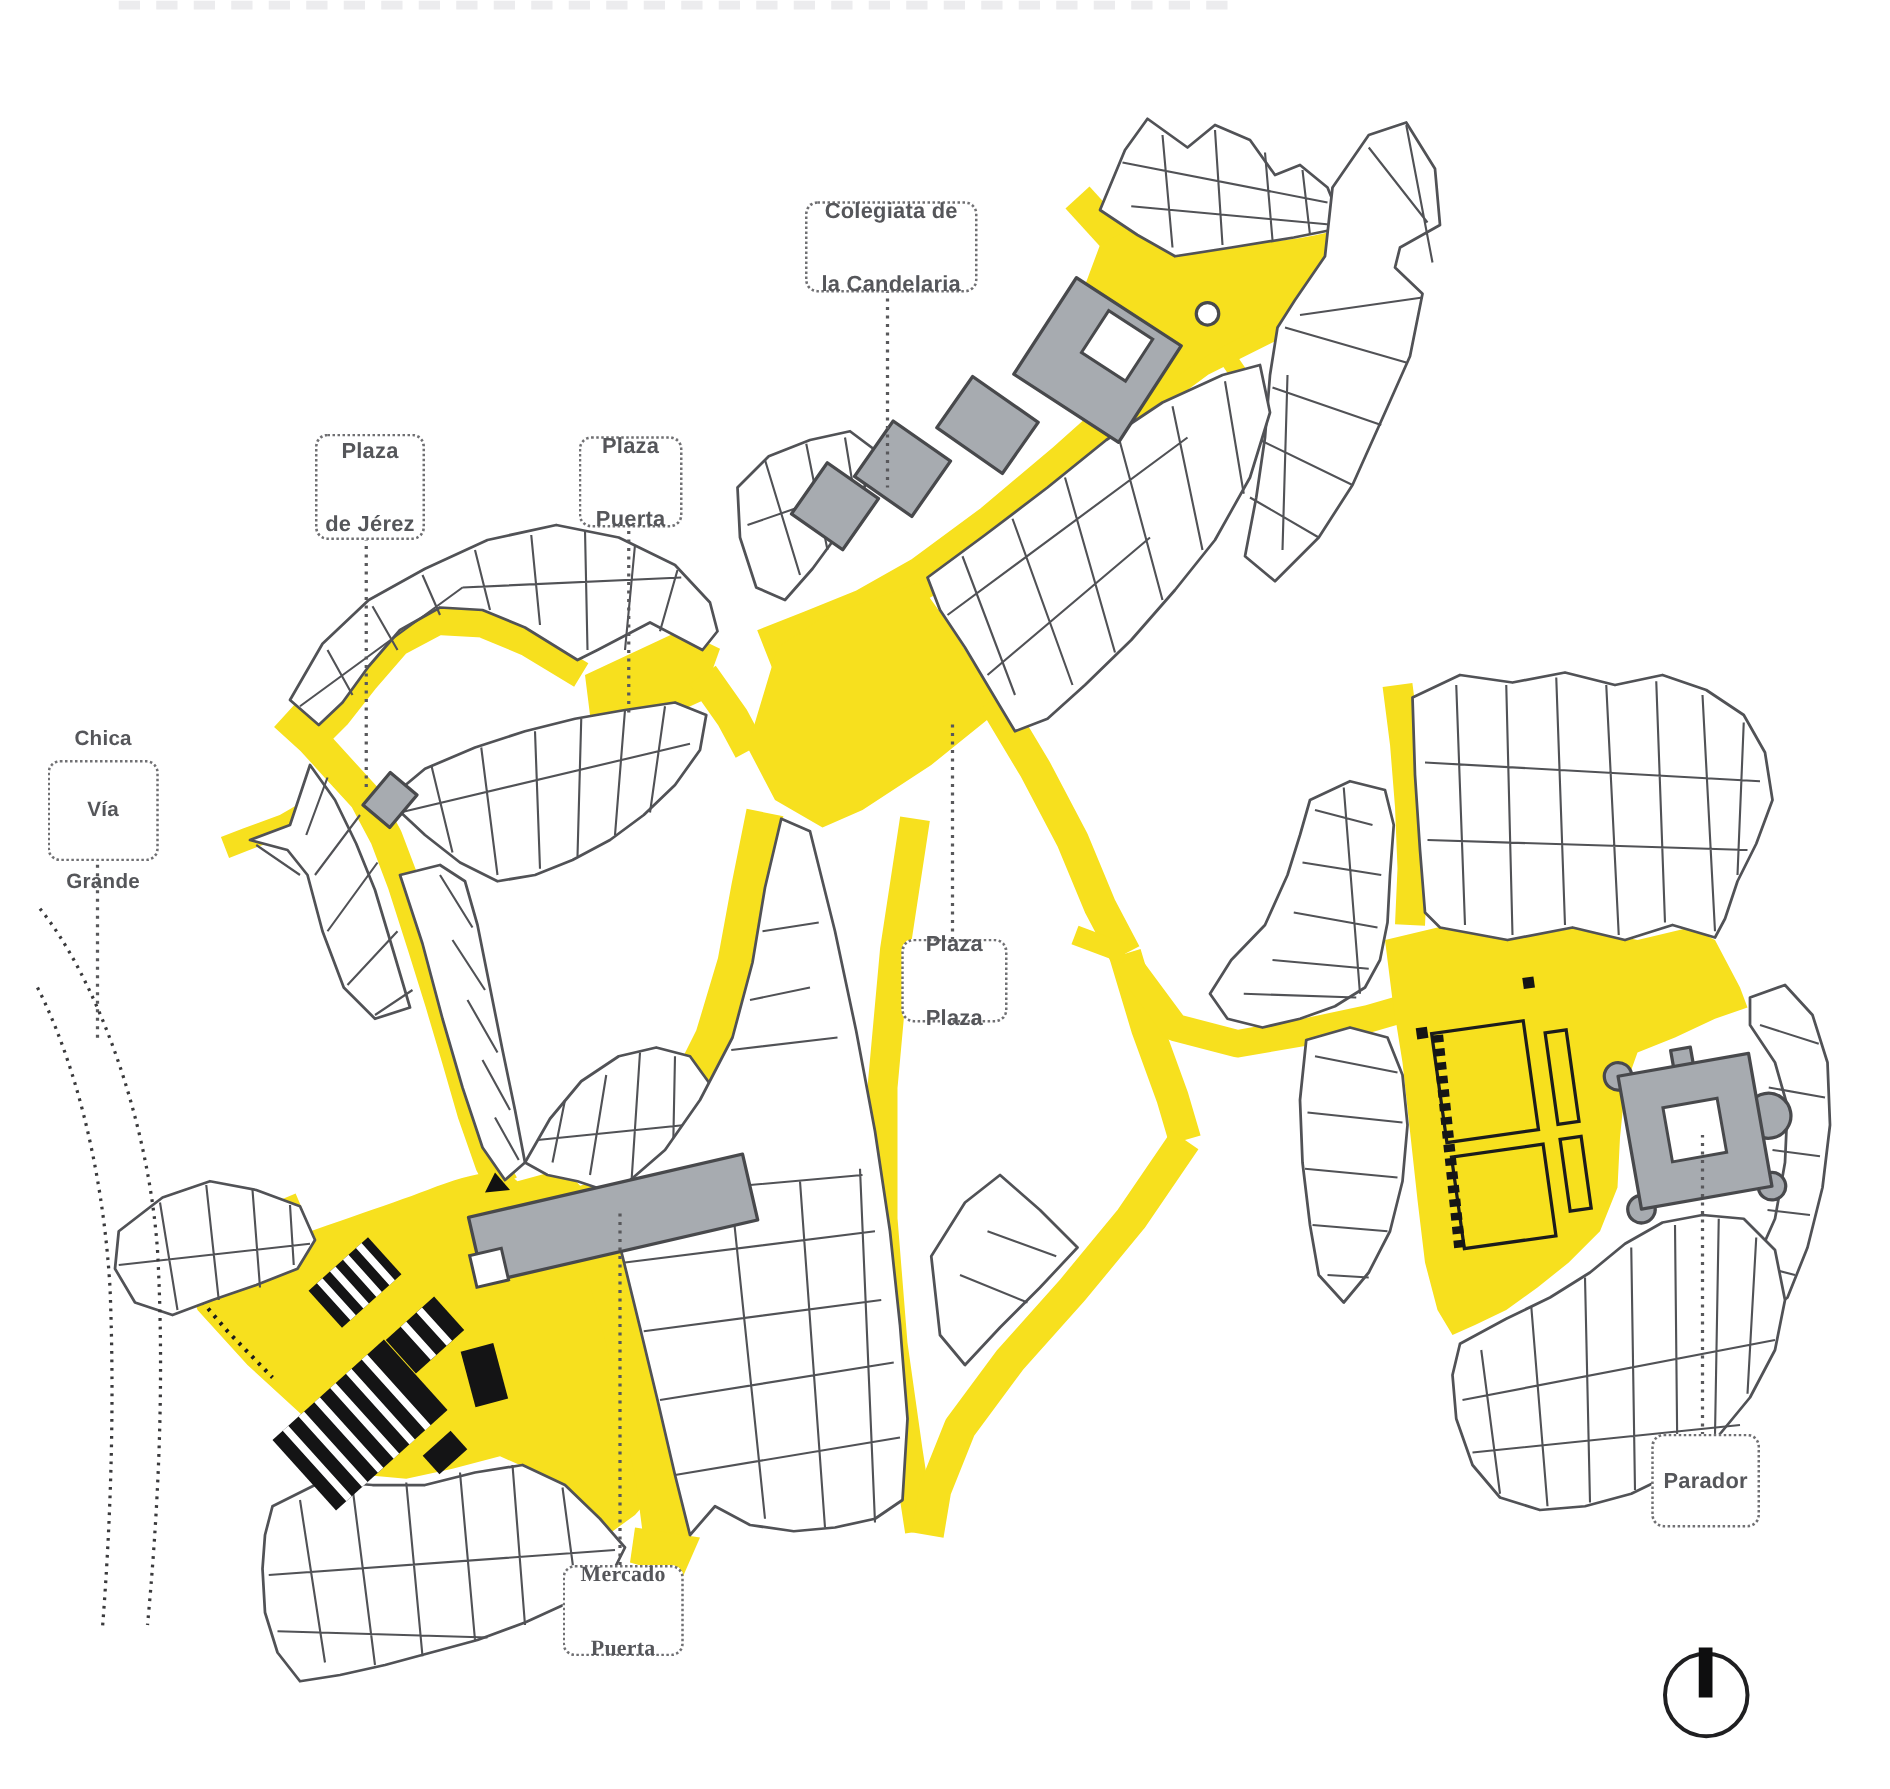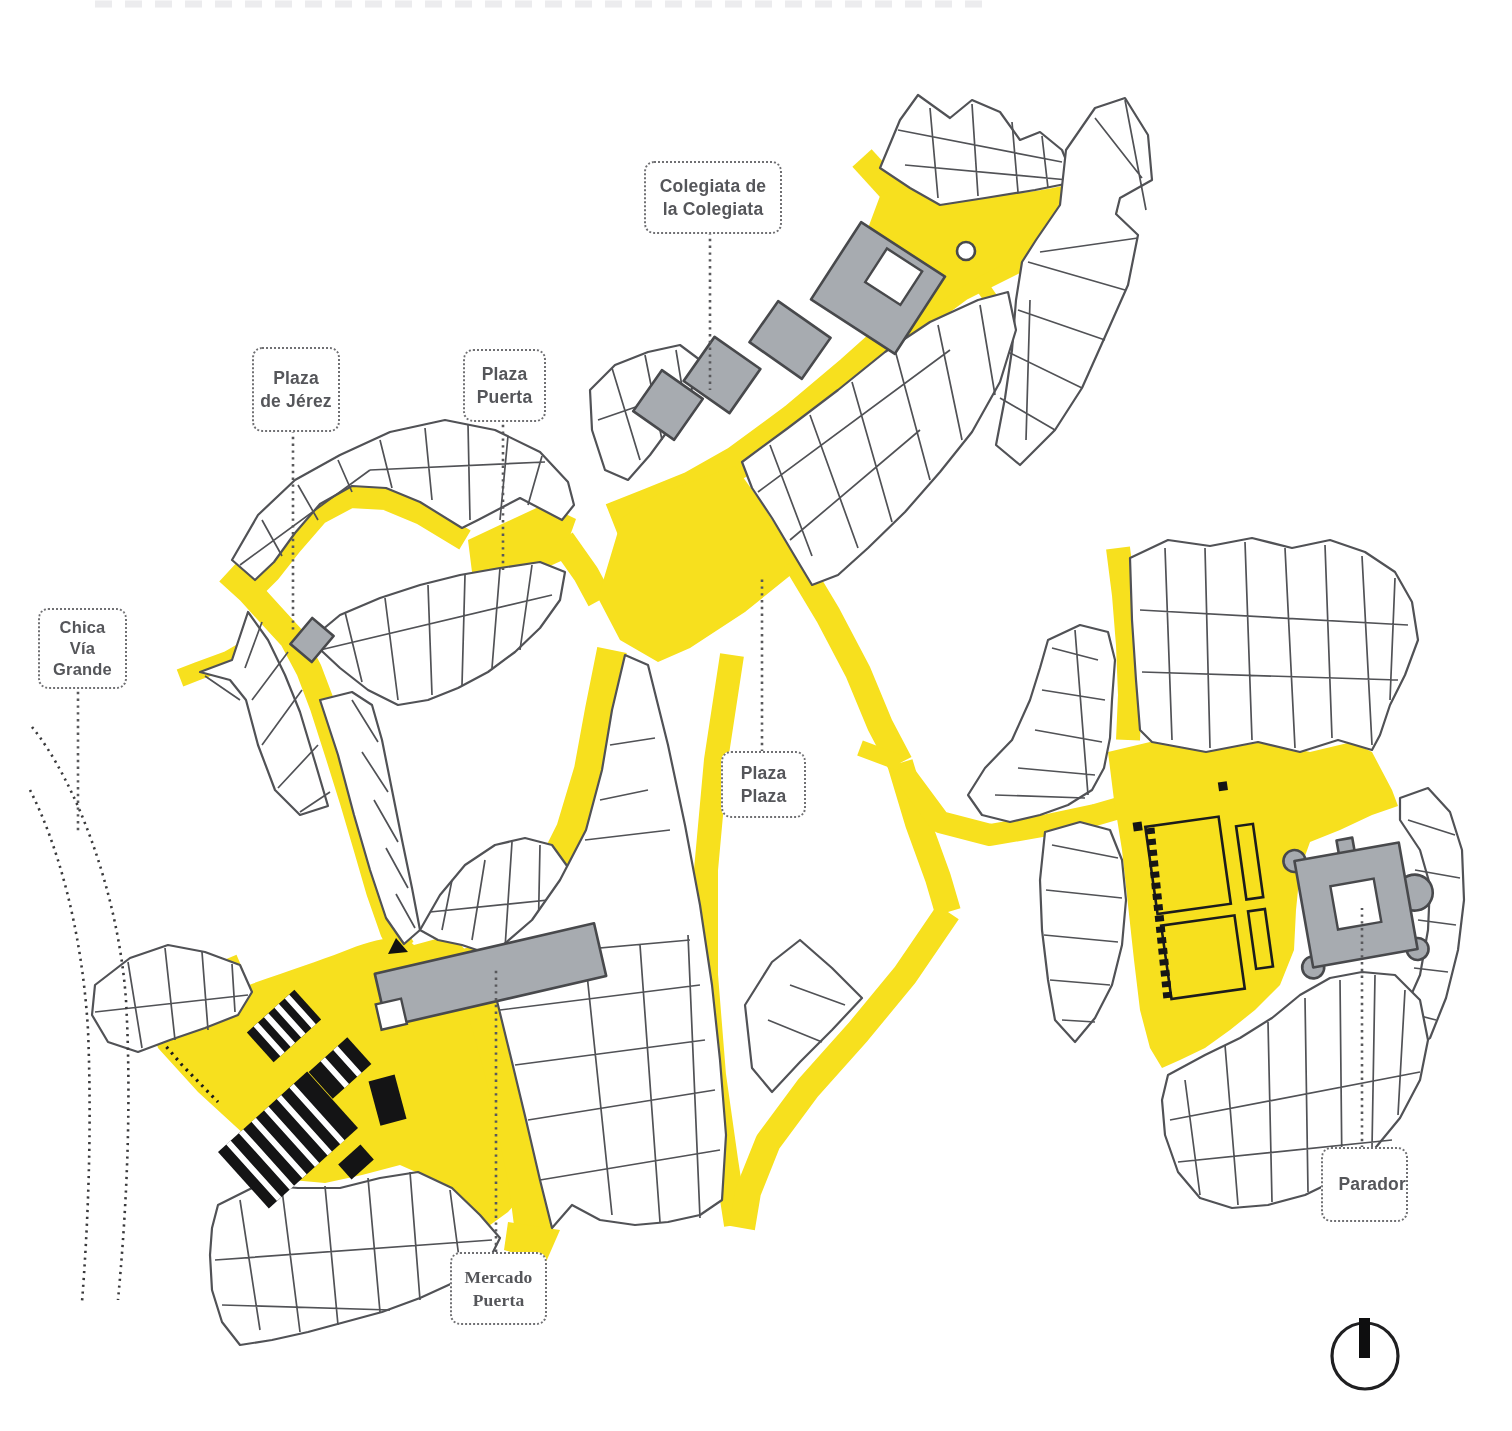--- a/index.html
+++ b/index.html
@@ -23,29 +23,29 @@
   .leader{fill:none;stroke:#58585b;stroke-width:2.6;stroke-dasharray:2.4 4.4;}
   .plaza-dotted-edge{fill:none;stroke:#1c1c1c;stroke-width:3.2;stroke-dasharray:2.4 5;}
   .north-circle{fill:#ffffff;stroke:#1f1f21;stroke-width:3.2;}
   .north-bar{fill:#0e0e0f;}
   .top-artifact{stroke:#ececee;stroke-width:7;stroke-dasharray:17 13;}
   
   .map-label{
     position:absolute;border:2.4px dotted #707073;border-radius:10px;background:#fff;
     color:var(--label-text);font-weight:bold;font-size:17.5px;line-height:1.28;
     display:flex;flex-direction:column;align-items:center;justify-content:center;
-    text-align:center;letter-spacing:.2px;z-index:5;
+    text-align:center;letter-spacing:.2px;z-index:5;gap:36px;
   }
   .lbl-colegiata{left:644px;top:161px;width:134px;height:69px;}
   .lbl-puerta{left:252px;top:347px;width:84px;height:81px;}
   .lbl-chica{left:463px;top:349px;width:79px;height:69px;}
   .lbl-futura{left:38px;top:608px;width:85px;height:77px;font-size:16.5px;}
   .lbl-grande{left:721px;top:751px;width:81px;height:63px;}
   .lbl-mercado{left:450px;top:1252px;width:93px;height:69px;font-family:Liberation Serif, serif;}
-  .lbl-parador{left:1321px;top:1147px;width:83px;height:71px;align-items:flex-end;}
+  .lbl-parador{left:1321px;top:1147px;width:83px;height:71px;}
 </style>
 </head>
 <body>
 
 <div class="stage">
 
 <svg width="1512" height="1431" viewBox="0 0 1512 1431">
 
   <line class="top-artifact" x1="95" y1="4" x2="985" y2="4"></line>
 
@@ -226,21 +226,21 @@
   </g>
 
   <g>
     <circle class="north-circle" cx="1365" cy="1356" r="33"></circle>
     <rect class="north-bar" x="1359" y="1318" width="11" height="40"></rect>
   </g>
 </svg>
 
 <div class="map-label lbl-colegiata">
   <div>Colegiata de</div>
-  <div>la Colegiata</div>
+  <div>la Candelaria</div>
 </div>
 <div class="map-label lbl-puerta">
   <div>Plaza</div>
   <div>de Jérez</div>
 </div>
 <div class="map-label lbl-chica">
   <div>Plaza</div>
   <div>Puerta</div>
 </div>
 <div class="map-label lbl-futura">

